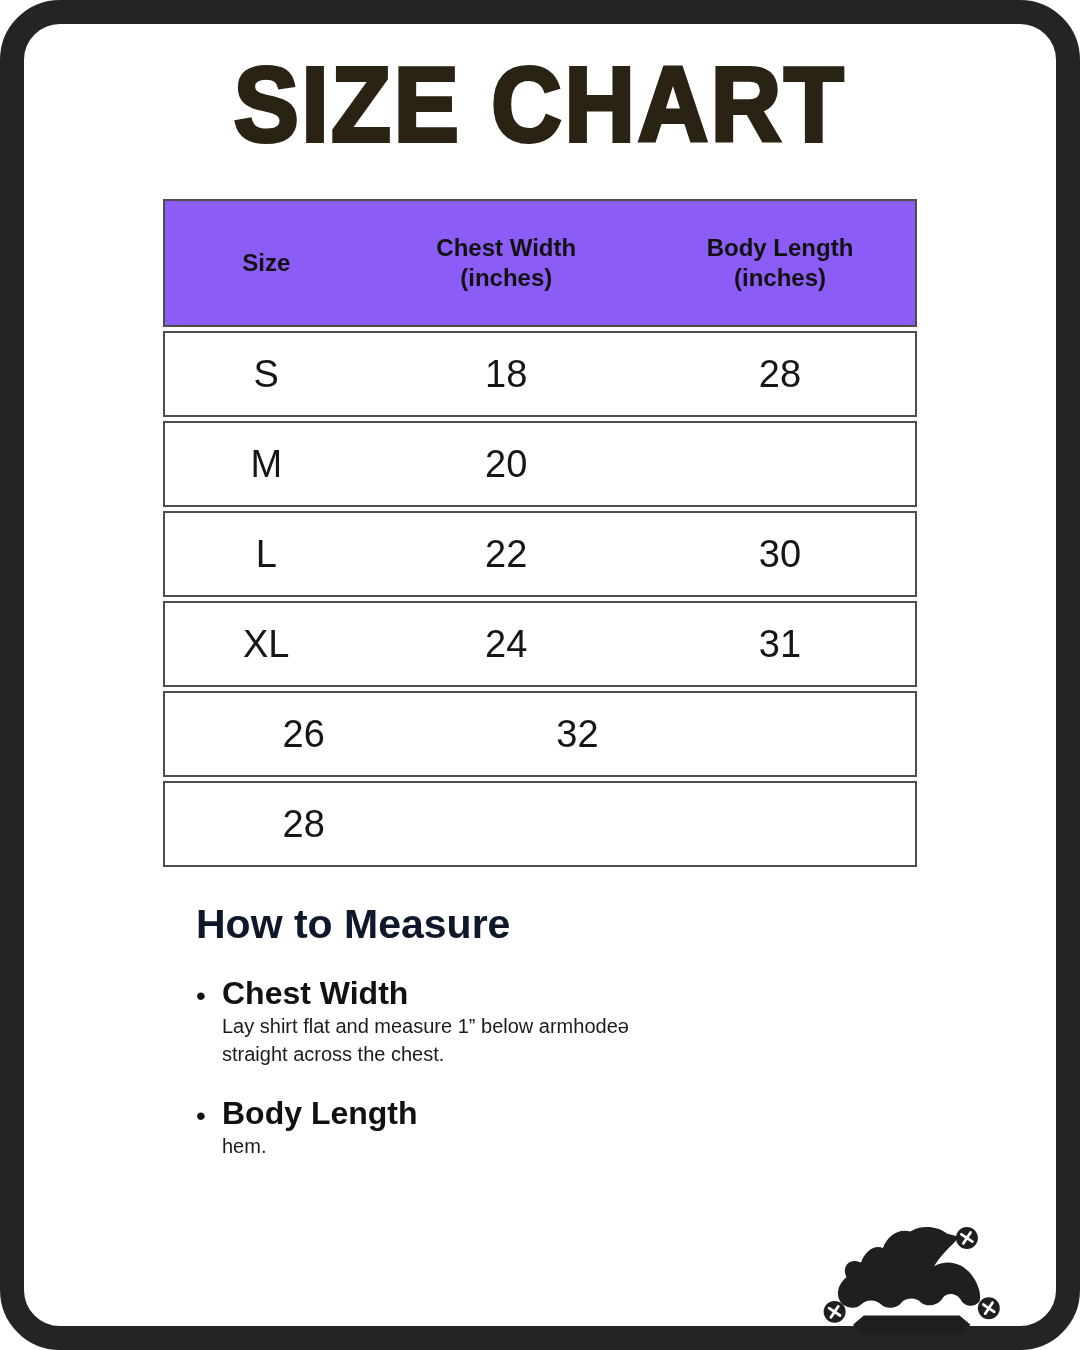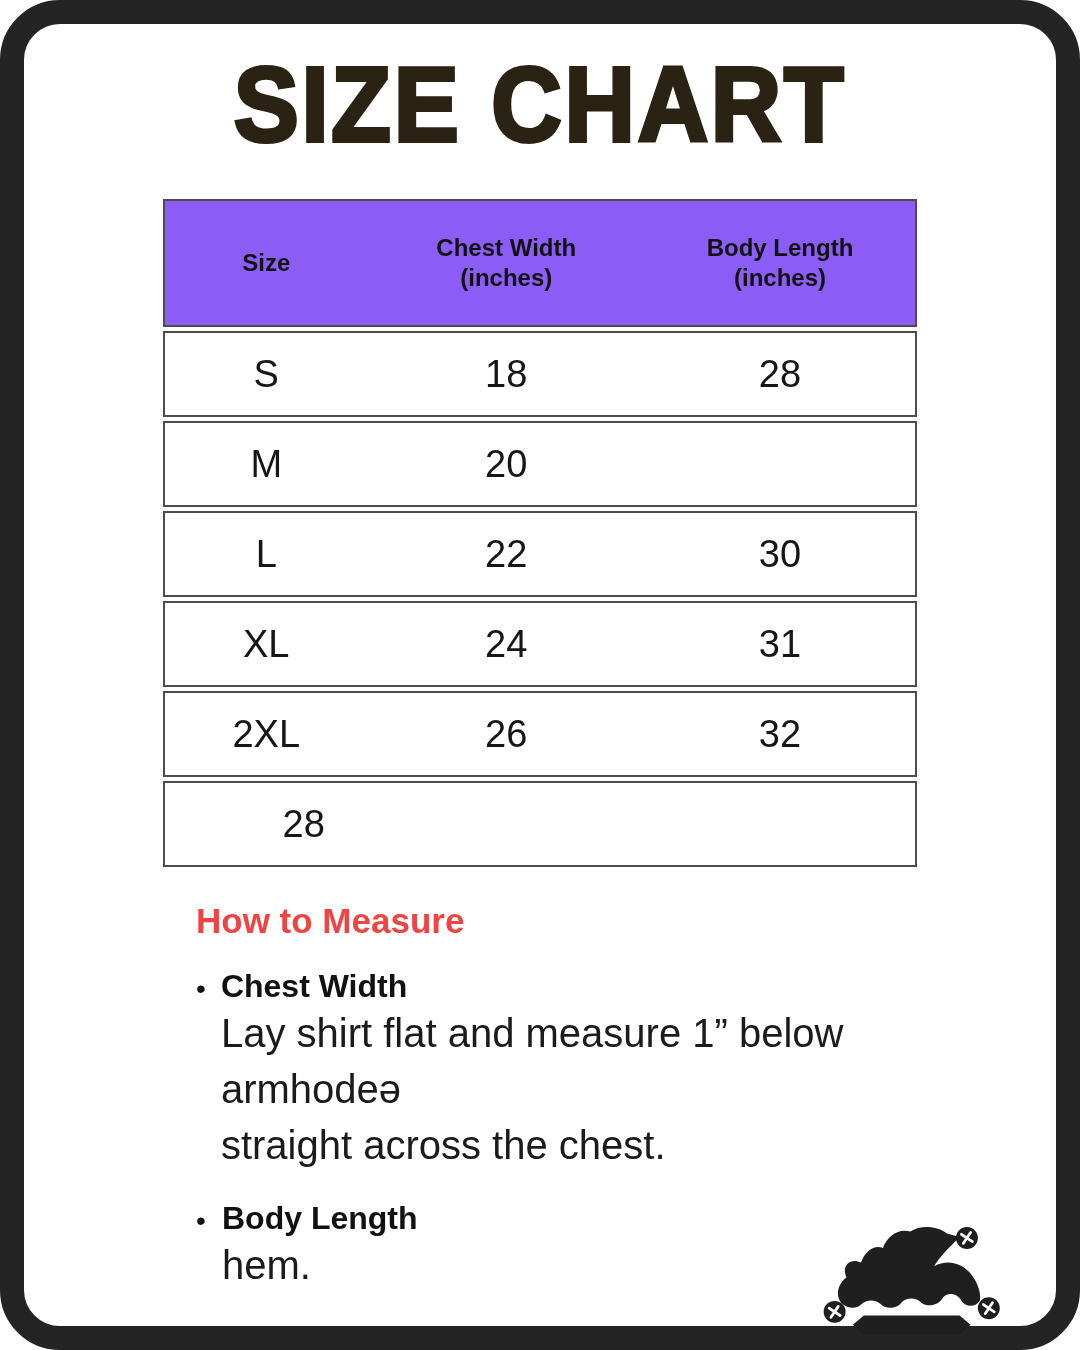--- a/index.html
+++ b/index.html
@@ -43,25 +43,25 @@
     font-size:24px; font-weight:bold; line-height:1.25; color:#111;
   }
   .t-row.data { height:86px; font-size:38px; color:#161616; }
   .t-cell { text-align:center; }
   .col-size { width:27%; }
   .col-chest { width:37%; }
   .col-body { width:36%; }
 
   
   .measure-section { margin:34px 80px 0 196px; }
-  .measure-heading { font-size:35px; font-weight:bold; color:#ef4444; }
+  .measure-heading { font-size:41px; font-weight:bold; color:#0f172a; }
   .measure-item { display:flex; margin-top:27px; }
   .bullet-dot { width:26px; font-size:28px; line-height:1.5; color:#111; }
   .measure-term { font-size:32px; font-weight:bold; color:#111; }
-  .measure-line { font-size:40px; line-height:1.4; color:#1b1b1b; }
+  .measure-line { font-size:20px; line-height:1.4; color:#1b1b1b; }
 
   
   .jester-wrap { position:absolute; right:62px; bottom:42px; width:208px; height:146px; }
   .jester-wrap svg { width:100%; height:100%; }
 </style>
 </head>
 <body>
 
 <div class="card-frame"></div>
 
@@ -99,21 +99,20 @@
       <div class="t-cell col-size">L</div>
       <div class="t-cell col-chest">22</div>
       <div class="t-cell col-body">30</div>
     </div>
     <div class="t-row data">
       <div class="t-cell col-size">XL</div>
       <div class="t-cell col-chest">24</div>
       <div class="t-cell col-body">31</div>
     </div>
     <div class="t-row data">
-      <div class="t-cell col-size">2XL</div>
       <div class="t-cell col-chest">26</div>
       <div class="t-cell col-body">32</div>
     </div>
     <div class="t-row data">
       <div class="t-cell col-chest">28</div>
     </div>
 
   </div>
 
   <div class="measure-section">

